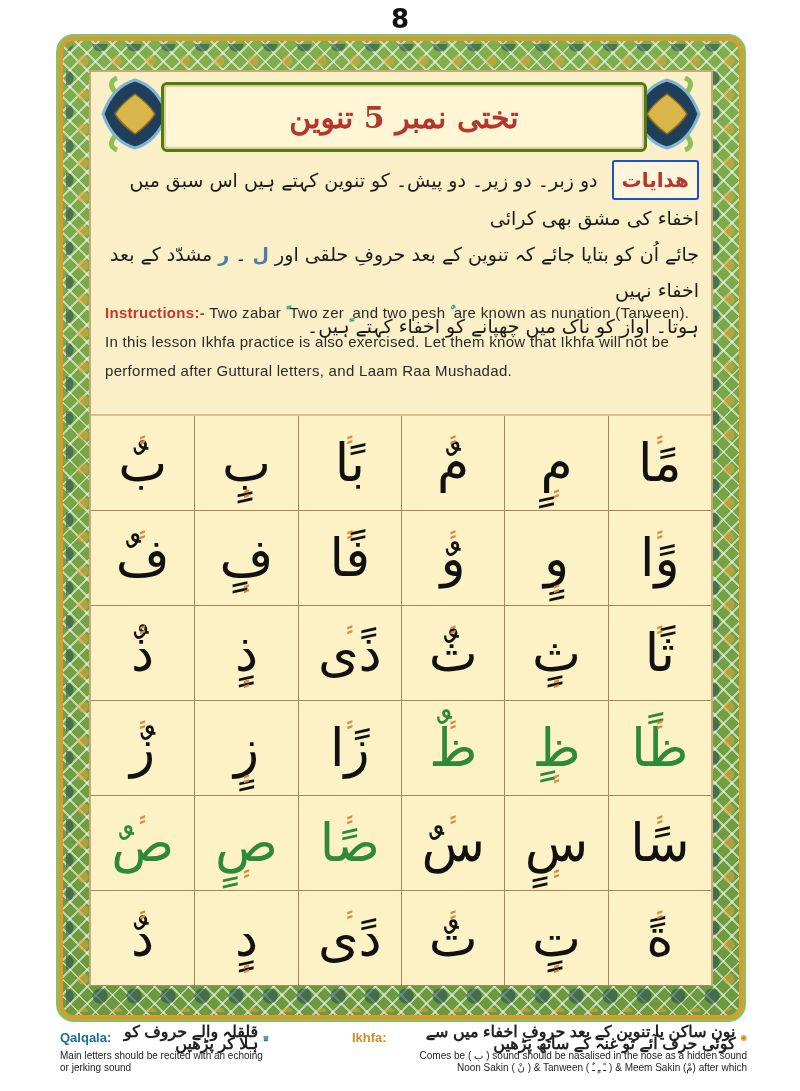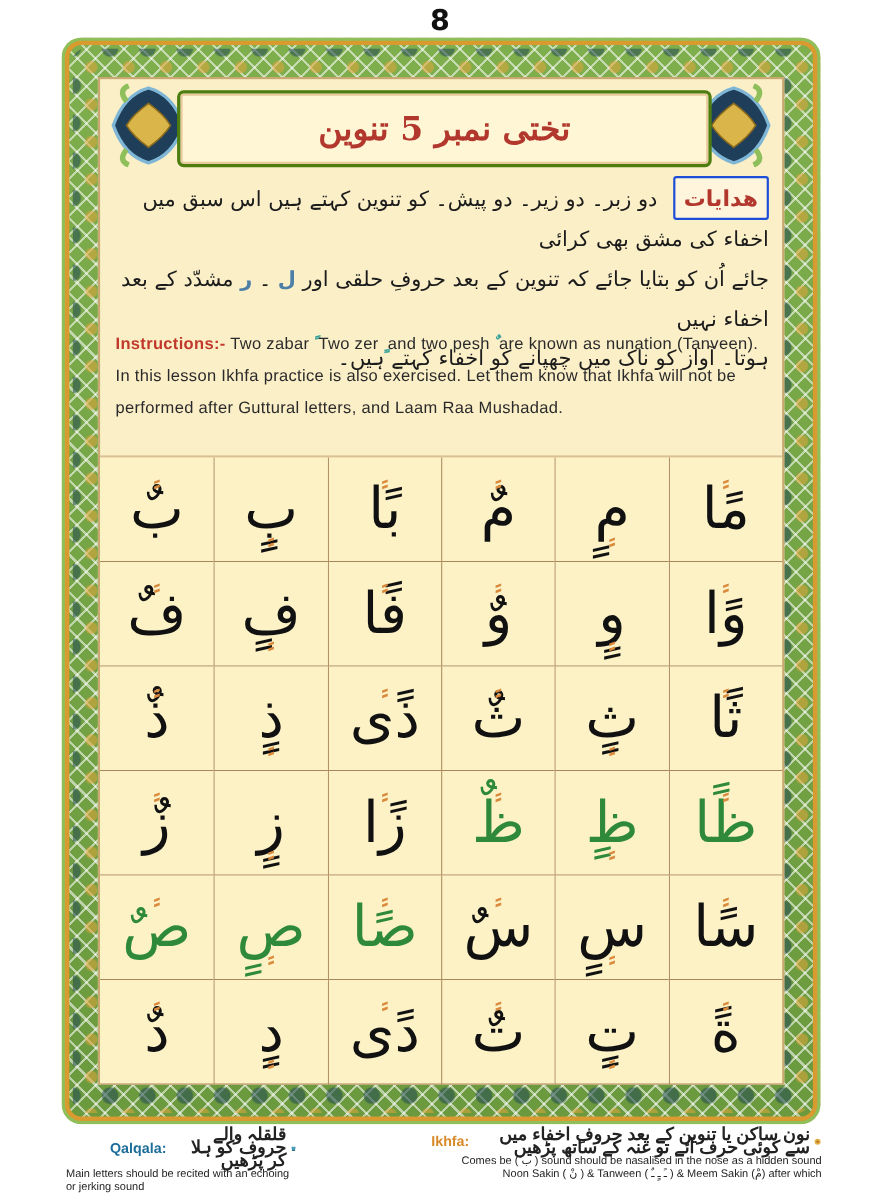--- a/index.html
+++ b/index.html
@@ -94,21 +94,21 @@
 
   
   .footer-left {
     position:absolute; left:60px; top:1026px; width:210px;
     font-family:"Liberation Sans", sans-serif; font-size:10px; line-height:12px; color:#222;
   }
   .footer-right {
     position:absolute; left:352px; top:1026px; width:395px;
     font-family:"Liberation Sans", sans-serif; font-size:10px; line-height:12px; color:#222;text-align:right;
   }
-  .footer-head { display:flex; align-items:center; gap:4px; font-size:13px; font-weight:bold;margin-left:40px; }
+  .footer-head { display:flex; align-items:center; gap:4px; font-size:13px; font-weight:bold; }
   .footer-left .footer-head .label { color:#1d6d9a; }
   .footer-right .footer-head .label { color:#d88a2a; }
   .footer-urdu { direction:rtl; font-weight:bold; color:#222; font-size:16px; }
   .footer-icon { display:inline-block; width:12px; height:12px; }
 </style>
 </head>
 <body>
 
 <div class="page-number">8</div>
 

